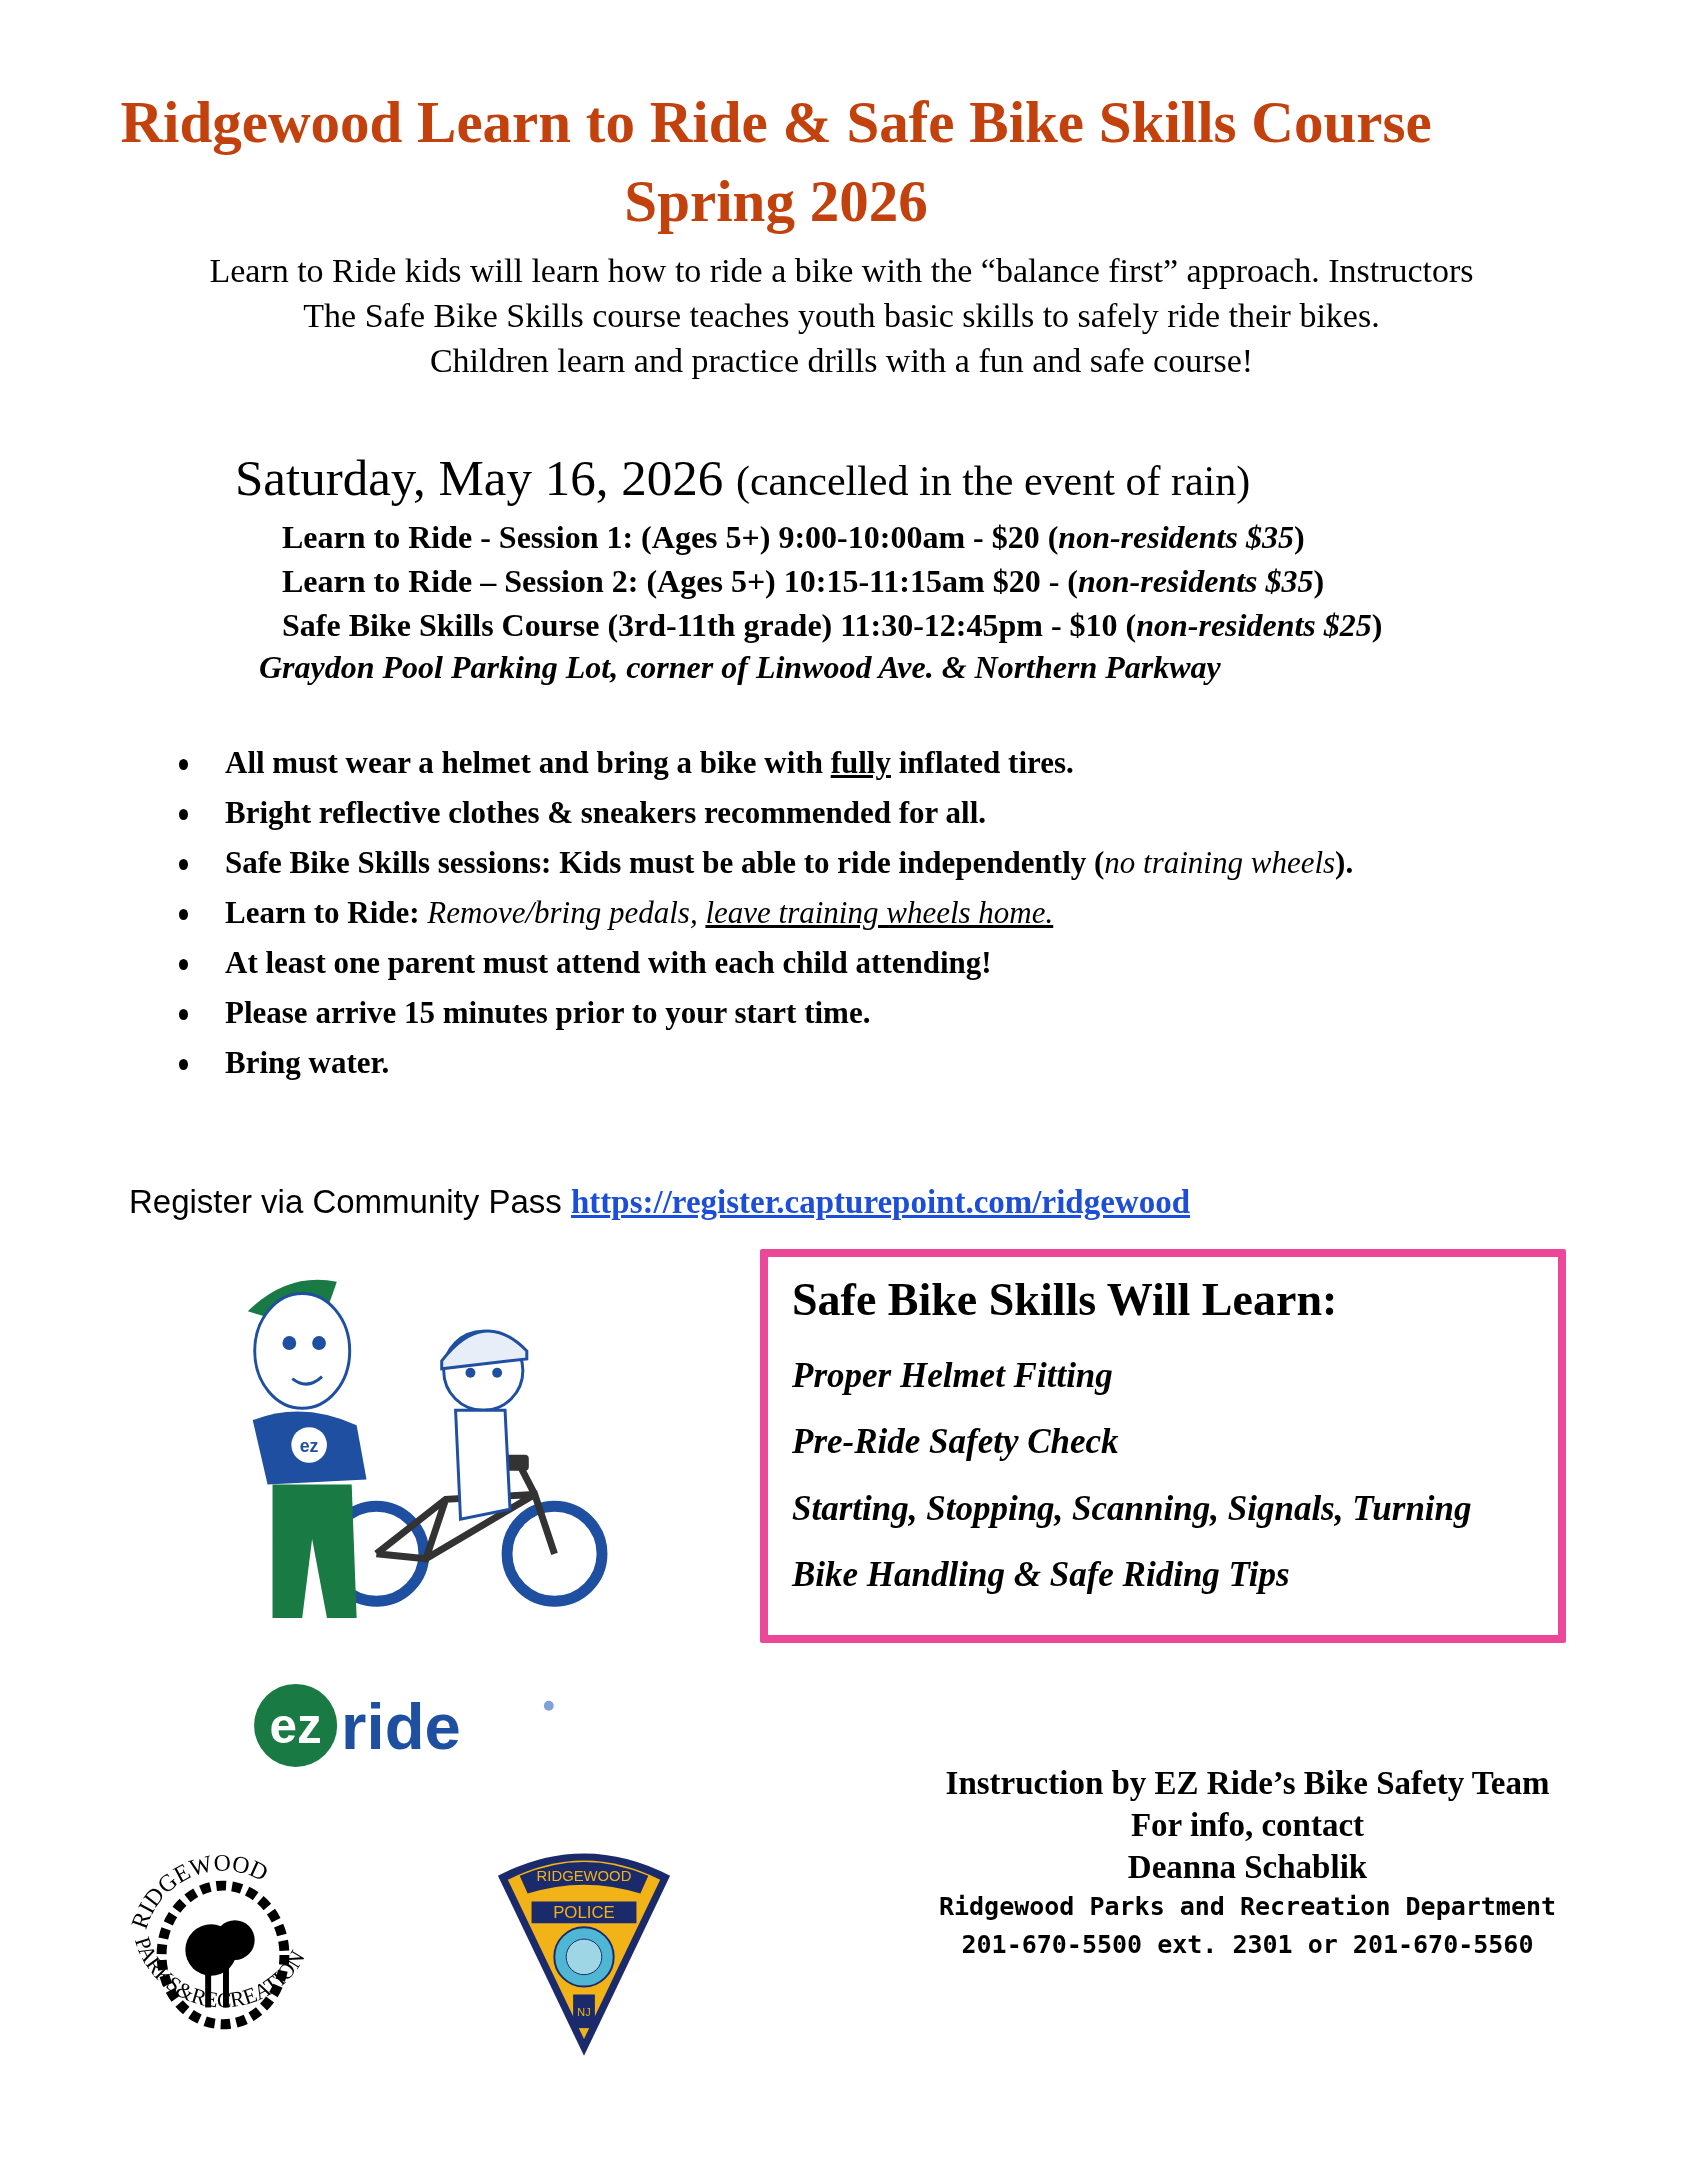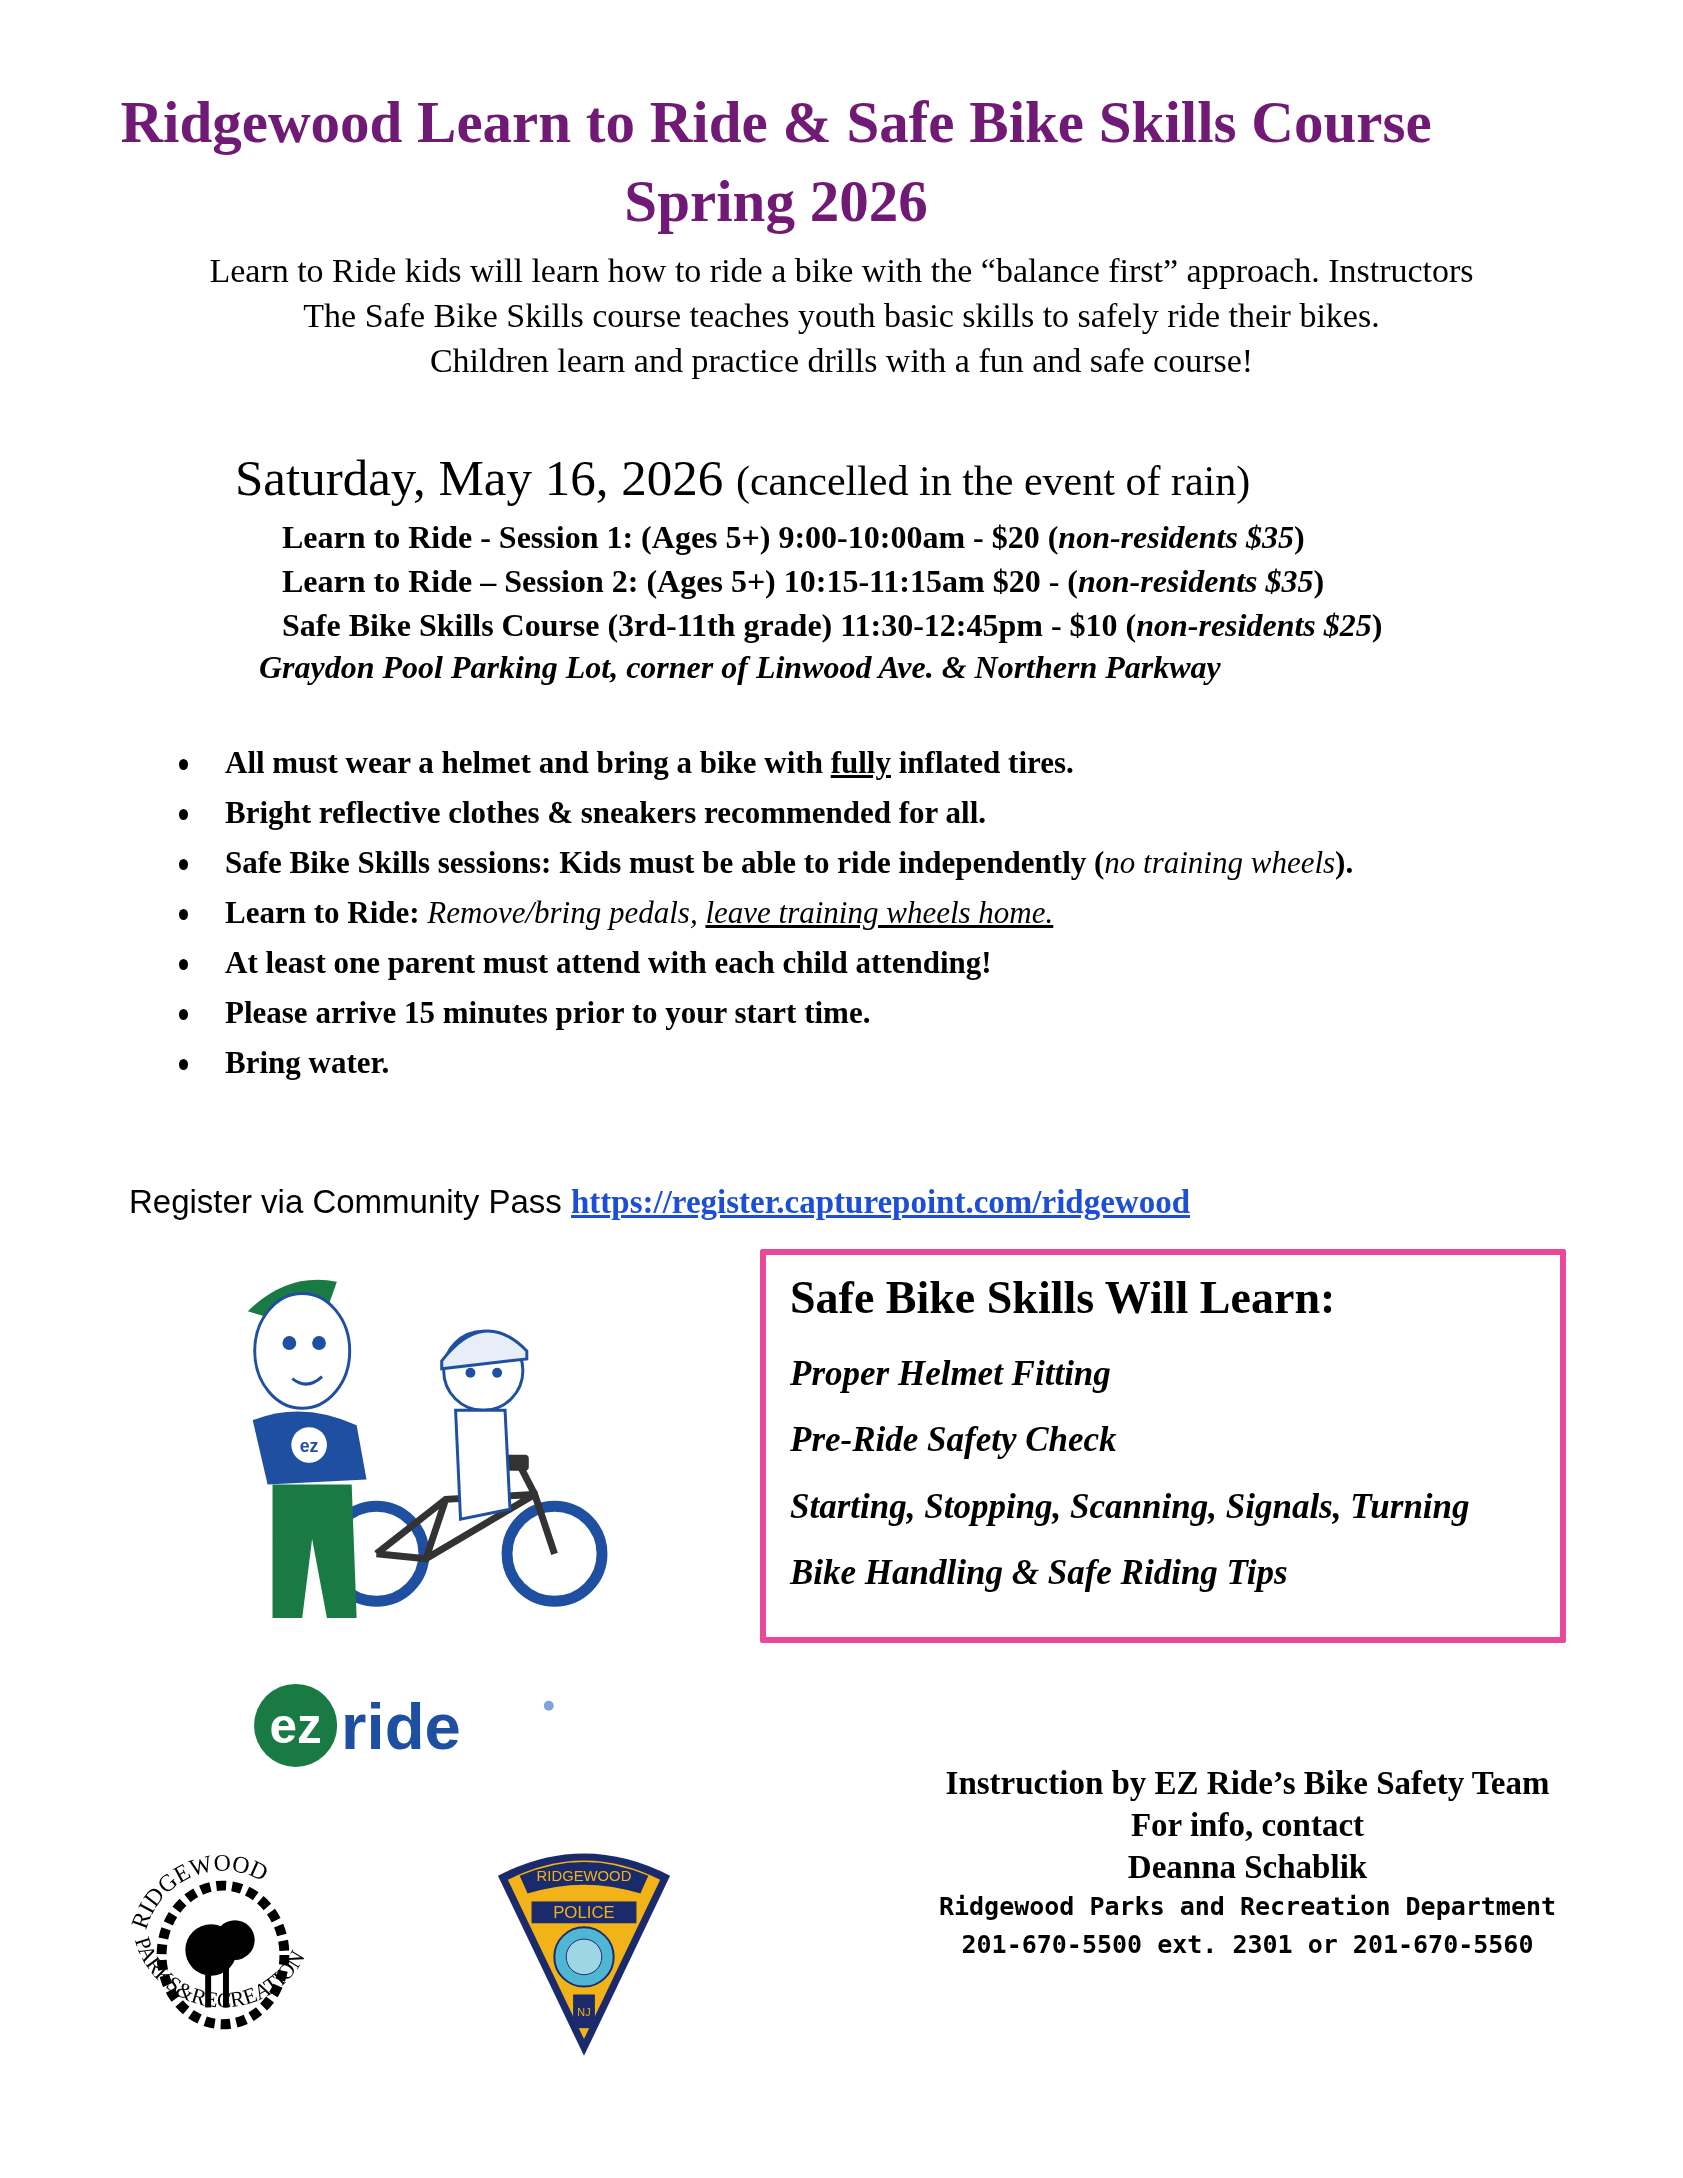--- a/index.html
+++ b/index.html
@@ -1,31 +1,31 @@
 <!DOCTYPE html>
 <html><head>
 <meta charset="utf-8">
 <style>
   html, body { margin:0; padding:0; background:#ffffff; }
   body { width:1683px; height:2178px; position:relative; overflow:hidden; font-family:"Liberation Serif", serif; color:#000; }
   .abs { position:absolute; }
-  .title { left:0; width:1552px; text-align:center; font-weight:bold; color:#701a75; font-size:59px; line-height:71px; }
+  .title { left:0; width:1552px; text-align:center; font-weight:bold; color:#c2410c; font-size:59px; line-height:71px; }
   .intro { left:0; width:1683px; text-align:center; font-size:34px; line-height:45px; top:248px; }
   .date { left:235px; top:447px; font-size:51px; line-height:63px; white-space:nowrap; }
   .date .sub { font-size:42px; }
   .session { left:282px; font-size:32px; font-weight:bold; line-height:44px; white-space:nowrap; }
   .session i { font-style:italic; }
   .location { left:259px; top:649px; font-size:32px; font-weight:bold; font-style:italic; white-space:nowrap; }
   ul.rules { position:absolute; left:173px; top:738px; margin:0; padding:0; list-style:none; }
   ul.rules li { position:relative; padding-left:52px; font-size:31px; font-weight:bold; line-height:50px; white-space:nowrap; }
   ul.rules li::before { content:""; position:absolute; left:6px; top:21px; width:9px; height:11px; border-radius:50%; background:#000; }
   .u { text-decoration:underline; text-decoration-thickness:3px; }
   .register { left:129px; top:1183px; font-family:"Liberation Sans", sans-serif; font-size:33px; white-space:nowrap; }
   .register a { color:#1d4ed8; font-weight:bold; text-decoration:underline; font-family:"Liberation Serif", serif; }
-  .skills-box { left:760px; top:1249px; width:806px; height:394px; border:6px solid #ec4899; box-sizing:border-box; border-radius:2px; }
+  .skills-box { left:760px; top:1249px; width:806px; height:394px; border:8px solid #ec4899; box-sizing:border-box; border-radius:2px; }
   .skills-box h2 { margin:0; position:absolute; left:24px; top:16px; font-size:46px; font-weight:bold; }
   .skills-box .item { position:absolute; left:24px; font-size:35px; font-weight:bold; font-style:italic; white-space:nowrap; }
   .contact { left:891px; width:713px; text-align:center; }
   .contact .serif { font-size:33px; font-weight:bold; line-height:42px; }
   .contact .mono { font-family:"DejaVu Sans Mono", monospace; font-size:25px; font-weight:bold; line-height:38px; }
   svg { display:block; }
 </style>
 </head>
 <body>
 

